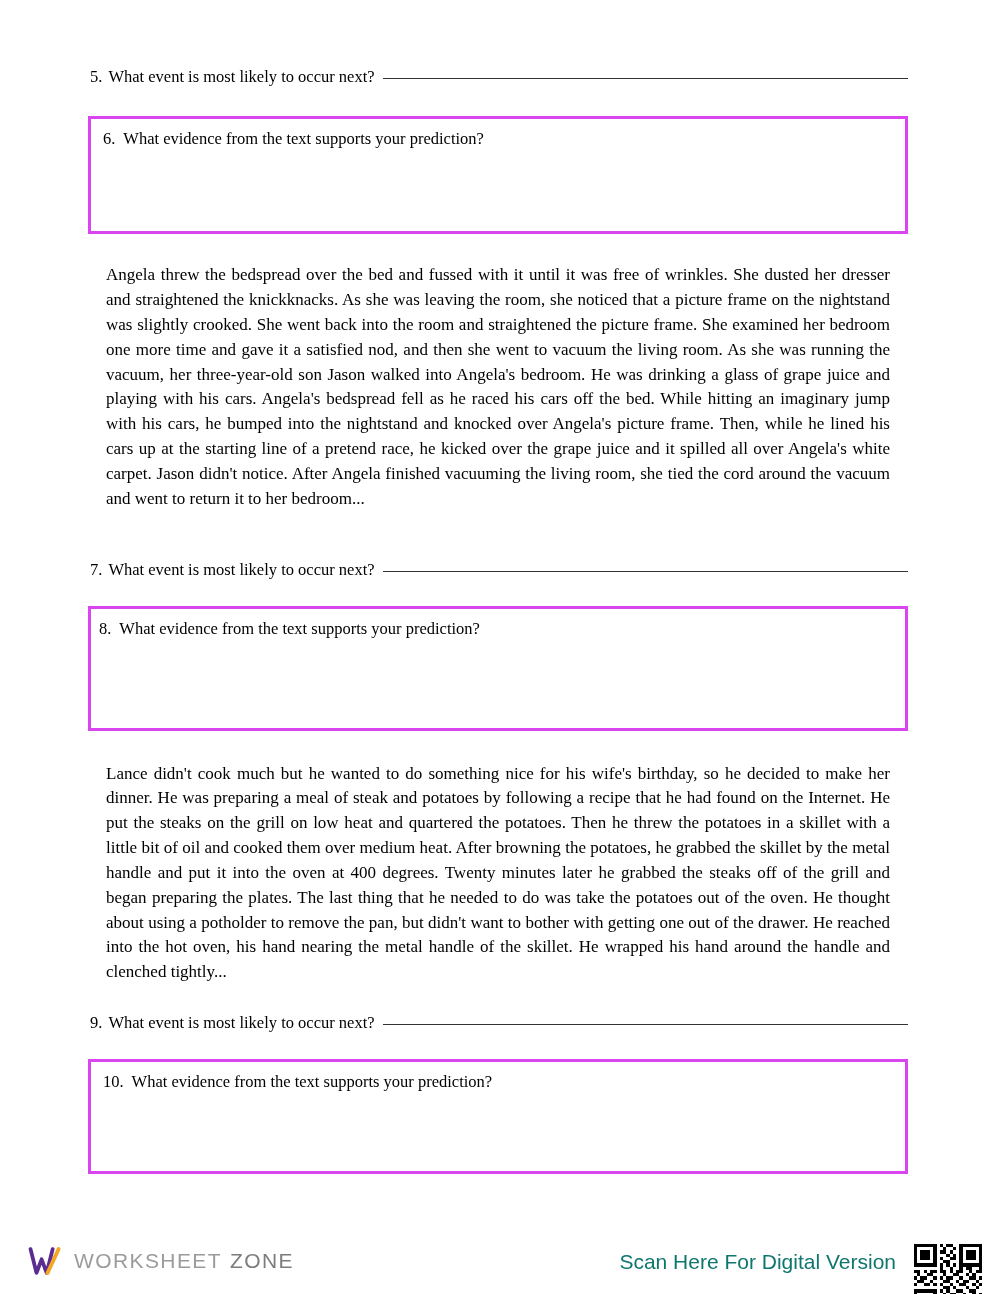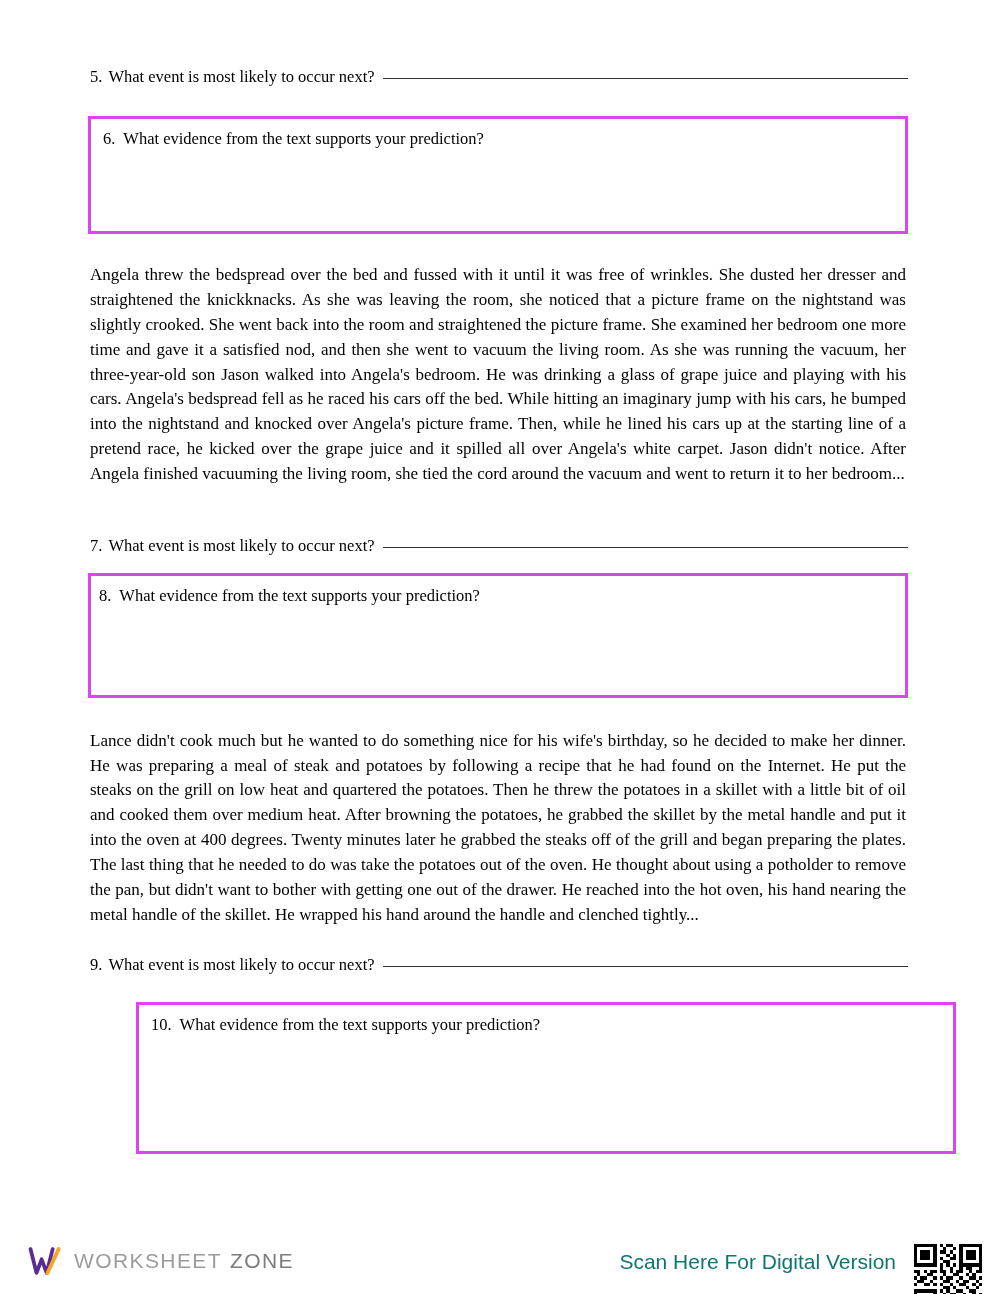--- a/index.html
+++ b/index.html
@@ -64,21 +64,21 @@
   .answer-box .prompt {
     margin: 0;
     white-space: pre;
   }
 
   
   .passage {
     font-size: 17px;
     line-height: 1.46;
     text-align: justify;
-    margin: 0;
+    margin: 16px;
     padding: 0 2px;
   }
 
   
   .footer {
     position: absolute;
     left: 0;
     top: 1232px;
     width: 1000px;
     height: 62px;
@@ -142,33 +142,33 @@
     </div>
 
     <p class="passage" style="margin-top:29px;">Angela threw the bedspread over the bed and fussed with it until it was free of wrinkles.  She dusted her dresser and straightened the knickknacks.  As she was leaving the room, she noticed that a picture frame on the nightstand was slightly crooked.  She went back into the room and straightened the picture frame.  She examined her bedroom one more time and gave it a satisfied nod, and then she went to vacuum the living room.  As she was running the vacuum, her three-year-old son Jason walked into Angela's bedroom.  He was drinking a glass of grape juice and playing with his cars.  Angela's bedspread fell as he raced his cars off the bed.  While hitting an imaginary jump with his cars, he bumped into the nightstand and knocked over Angela's picture frame. Then, while he lined his cars up at the starting line of a pretend race, he kicked over the grape juice and it spilled all over Angela's white carpet.  Jason didn't notice. After Angela finished vacuuming the living room, she tied the cord around the vacuum and went to return it to her bedroom...</p>
 
     <div class="q-line" style="margin-top:48px;">
       <span class="q-num">7.</span>
       <span class="q-text" style="margin-left:6px;">What event is most likely to occur next?</span>
       <span class="rule"></span>
     </div>
 
-    <div class="answer-box" style="height:125px; margin-top:16px;padding-left:8px;">
+    <div class="answer-box" style="height:125px; margin-top:24px;padding-left:8px;">
       <p class="prompt">8.  What evidence from the text supports your prediction?</p>
     </div>
 
     <p class="passage" style="margin-top:31px;">Lance didn't cook much but he wanted to do something nice for his wife's birthday, so he decided to make her dinner.  He was preparing a meal of steak and potatoes by following a recipe that he had found on the Internet.  He put the steaks on the grill on low heat and quartered the potatoes.  Then he threw the potatoes in a skillet with a little bit of oil and cooked them over medium heat.  After browning the potatoes, he grabbed the skillet by the metal handle and put it into the oven at 400 degrees.  Twenty minutes later he grabbed the steaks off of the grill and began preparing the plates.  The last thing that he needed to do was take the potatoes out of the oven.  He thought about using a potholder to remove the pan, but didn't want to bother with getting one out of the drawer.  He reached into the hot oven, his hand nearing the metal handle of the skillet.  He wrapped his hand around the handle and clenched tightly...</p>
 
     <div class="q-line" style="margin-top:27px;">
       <span class="q-num">9.</span>
       <span class="q-text" style="margin-left:6px;">What event is most likely to occur next?</span>
       <span class="rule"></span>
     </div>
 
-    <div class="answer-box" style="height:152px; margin-top:25px;margin-left:48px;">
+    <div class="answer-box" style="height:115px; margin-top:25px;">
       <p class="prompt">10.  What evidence from the text supports your prediction?</p>
     </div>
 
   </div>
 
   <div class="footer">
 
     <div class="brand">
       <svg class="brand-mark" viewBox="0 0 40 40">
         <path d="M3 6 L10 34 L16 18 L22 34 L29 6" fill="none" stroke="#5c2d91" stroke-width="4.5" stroke-linecap="round" stroke-linejoin="round"></path>

